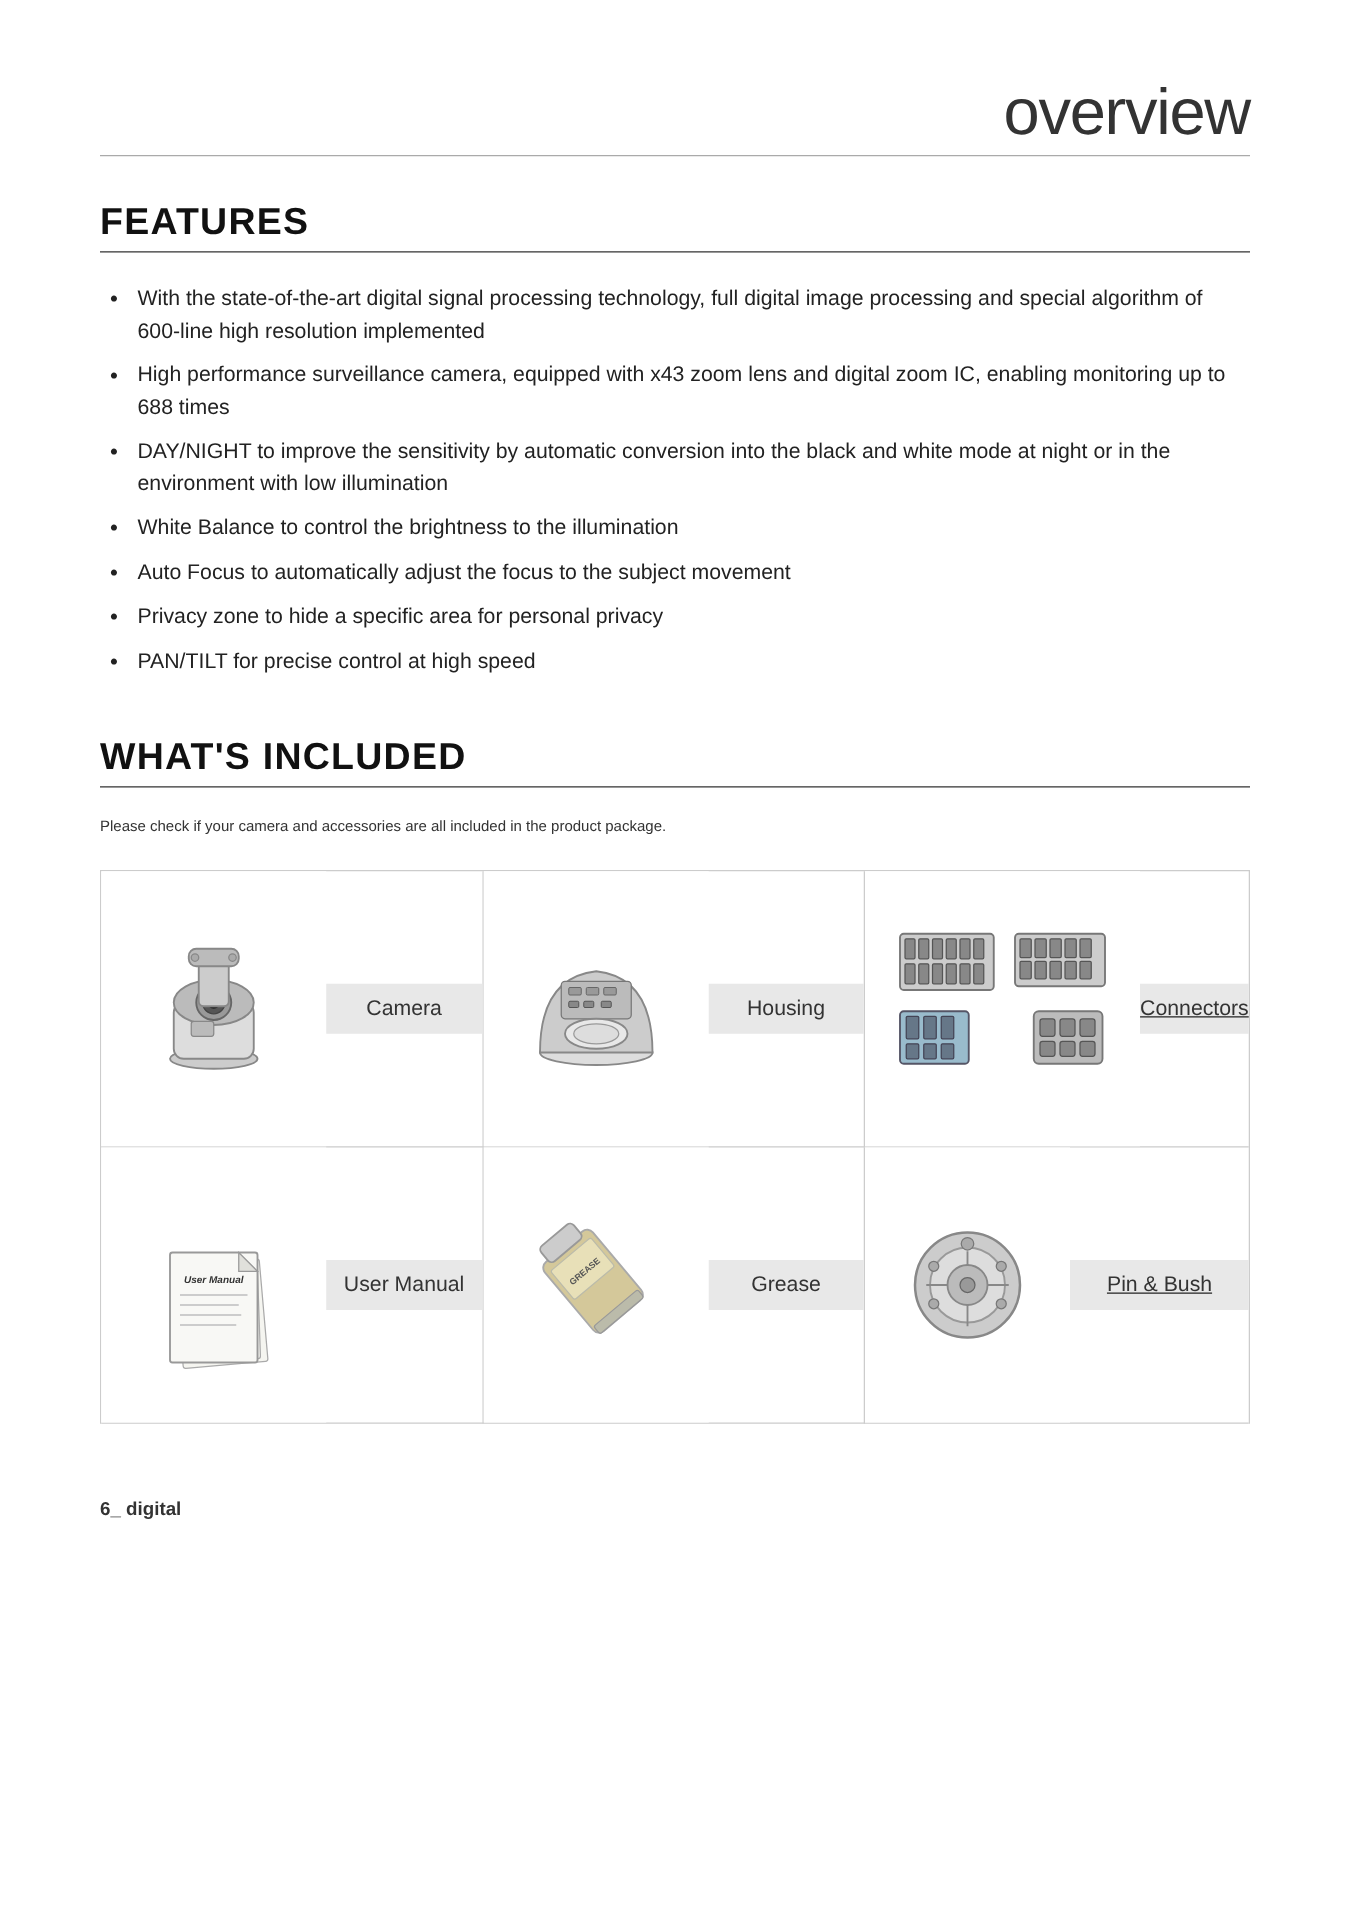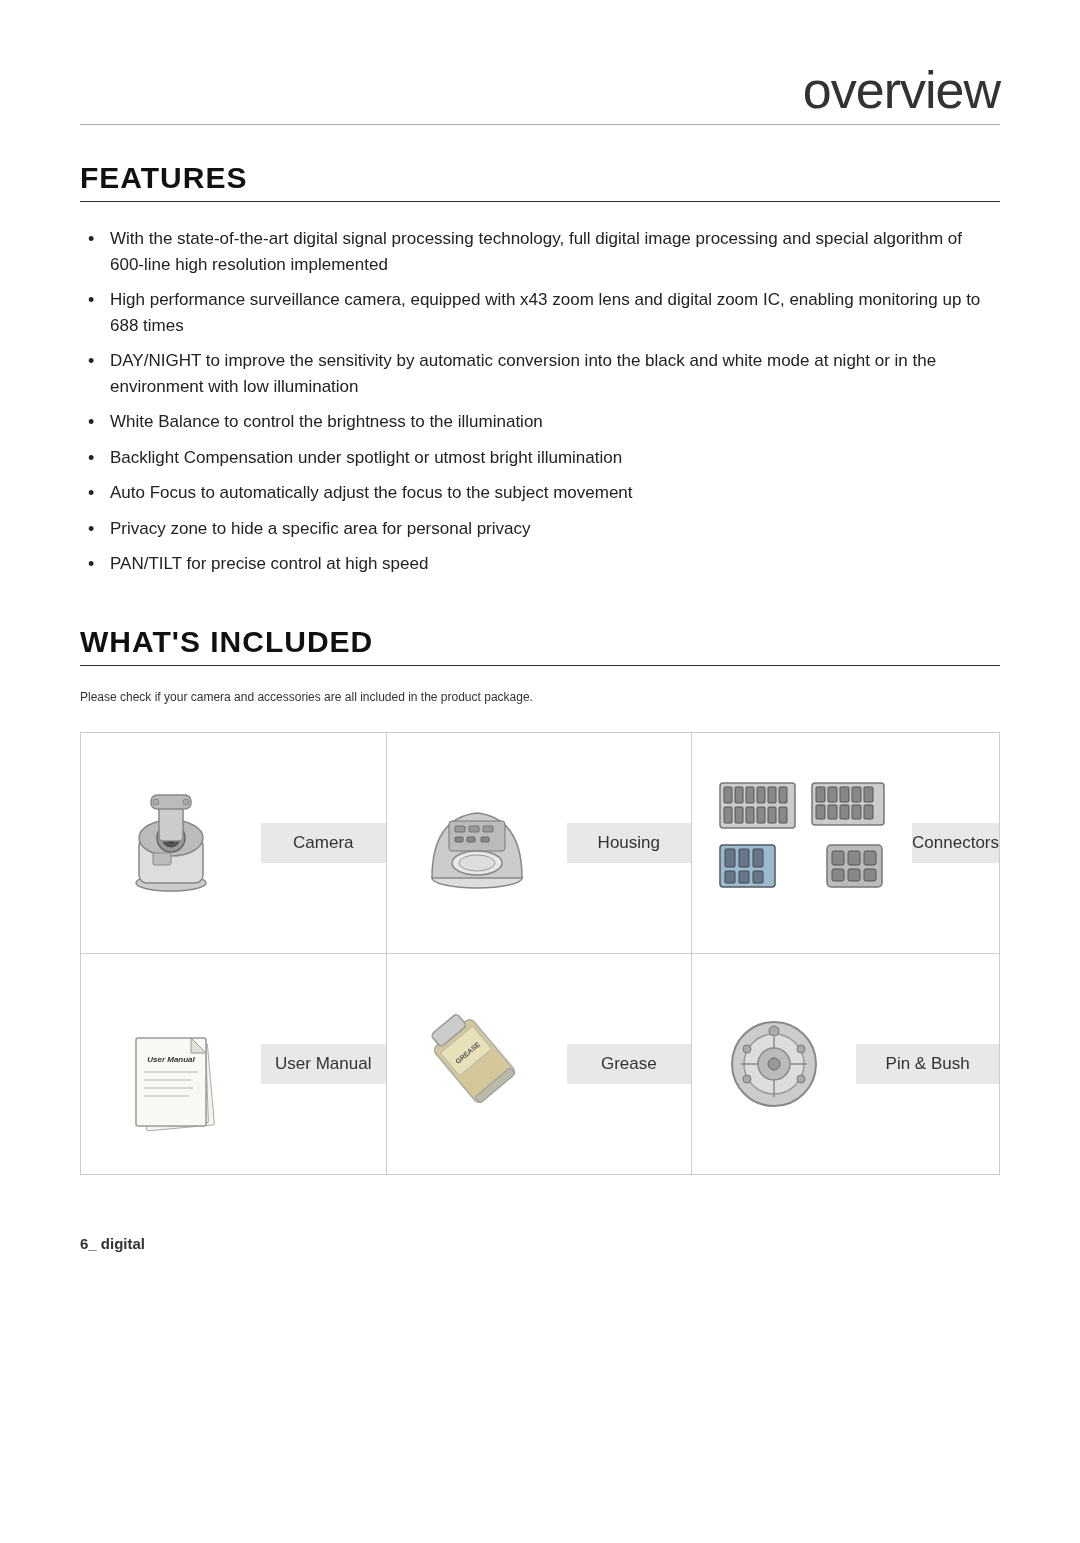--- a/index.html
+++ b/index.html
@@ -84,20 +84,21 @@
       display: flex;
       flex-direction: row;
       align-items: center;
       border-right: 1px solid #ccc;
       border-bottom: 1px solid #ccc;
     }
 
     .item-cell:nth-child(3),
     .item-cell:nth-child(6) {
       border-right: none;
+      text-decoration: underline;
     }
 
     .item-image-area {
       width: 100%;
       height: 220px;
       display: flex;
       align-items: center;
       justify-content: center;
       background: #fff;
       padding: 20px;
@@ -142,21 +143,20 @@
 <hr class="overview-title-hr">
 
 <h2 class="section-title">FEATURES</h2>
 <hr class="section-hr">
 
 <ul class="features-list">
   <li>With the state-of-the-art digital signal processing technology, full digital image processing and special algorithm of 600-line high resolution implemented</li>
   <li>High performance surveillance camera, equipped with x43 zoom lens and digital zoom IC, enabling monitoring up to 688 times</li>
   <li>DAY/NIGHT to improve the sensitivity by automatic conversion into the black and white mode at night or in the environment with low illumination</li>
   <li>White Balance to control the brightness to the illumination</li>
-  <li>Backlight Compensation under spotlight or utmost bright illumination</li>
   <li>Auto Focus to automatically adjust the focus to the subject movement</li>
   <li>Privacy zone to hide a specific area for personal privacy</li>
   <li>PAN/TILT for precise control at high speed</li>
 </ul>
 
 <h2 class="section-title">WHAT'S INCLUDED</h2>
 <hr class="section-hr">
 
 <p class="whats-included-desc">Please check if your camera and accessories are all included in the product package.</p>
 

